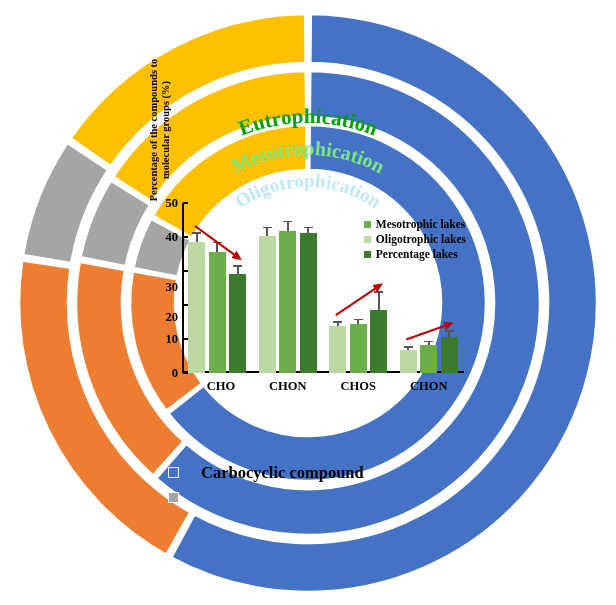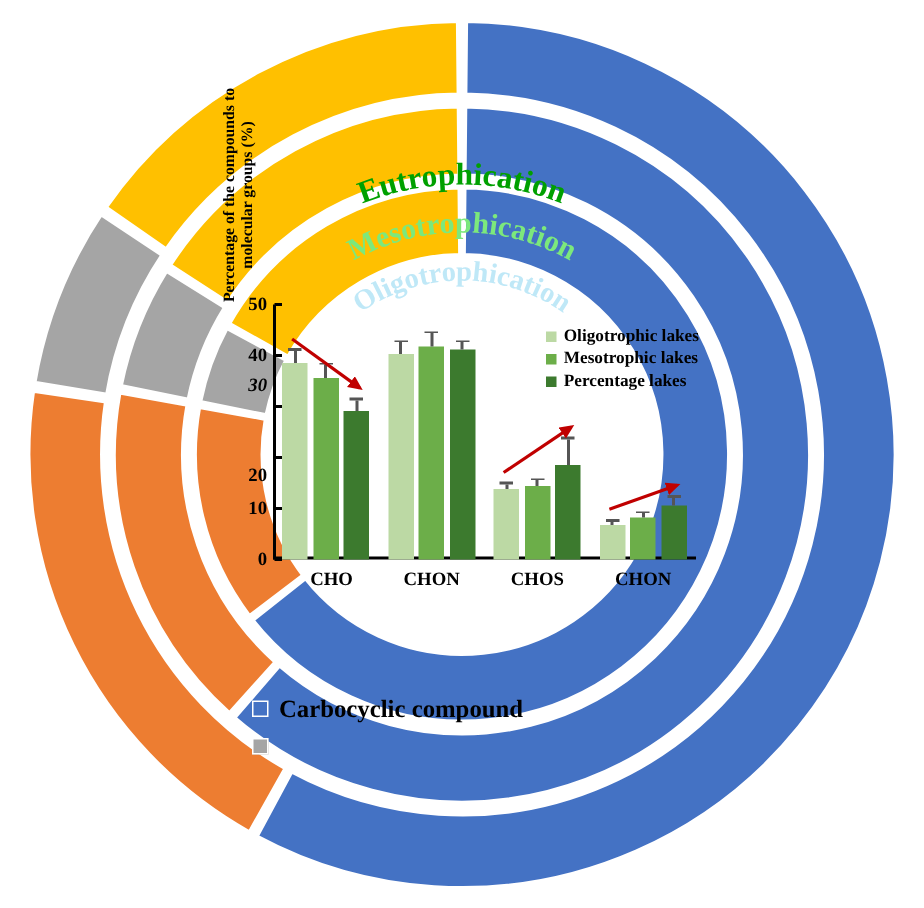--- a/index.html
+++ b/index.html
@@ -51,21 +51,21 @@
   }
   .cl-row{display:flex;align-items:center;gap:5px;white-space:nowrap;}
   .cl-sw{width:7px;height:7px;display:inline-block;}
 
   
   #legend{
     position:absolute;left:168px;top:460px;width:300px;
     font-size:16.5px;font-weight:bold;color:#000;
     font-family:"Liberation Serif",serif;
   }
-  .lg-row{display:flex;align-items:center;height:25px;gap:7px;}
+  .lg-row{display:flex;align-items:center;height:25px;gap:22px;}
   .lg-sw{
     width:11px;height:11px;flex:0 0 11px;
     border:1.3px solid #ffffff;box-sizing:border-box;
   }
 </style>
 </head>
 <body>
 
 <div id="stage">
 
@@ -107,21 +107,21 @@
     <div id="plot" style="position:absolute;left:30px;top:0;right:0;bottom:22px;">
       <div class="axis-line" style="left:0;top:0;width:1.6px;height:100%;"></div>
       <div class="axis-line" style="left:0;bottom:0;width:100%;height:1.8px;"></div>
       <div id="yticks">
           <div class="ytick" style="top: 170px;">0</div>
           <div class="ytickmark" style="top: 169.3px; left: 1px;"></div>
           <div class="ytick" style="top: 136px;">10</div>
           <div class="ytickmark" style="top: 135.3px; left: 1px;"></div>
           <div class="ytick" style="top: 102px; margin-top: 12px;">20</div>
           <div class="ytickmark" style="top: 101.3px; left: 1px;"></div>
-          <div class="ytick" style="top: 54px; font-style: italic;">30</div>
+          <div class="ytick" style="top: 84px;">30</div>
           <div class="ytickmark" style="top: 67.3px; left: 1px;"></div>
           <div class="ytick" style="top: 34px;">40</div>
           <div class="ytickmark" style="top: 33.3px; left: 1px;"></div>
           <div class="ytick" style="top: 0px;">50</div>
           <div class="ytickmark" style="top: -0.7px; left: 1px;"></div>
         </div>
       <div id="bars">
           <div class="bar" style="left: 6.25px; width: 17px; height: 130.9px; background: rgb(188, 217, 164);"></div>
           <div class="ebar" style="left: 13.95px; bottom: 130.9px; height: 8.16px;"></div>
           <div class="ecap" style="left: 10.25px; width: 9px; bottom: 139.06px; position: absolute;"></div>
@@ -171,26 +171,26 @@
         </svg>
     </div>
     <div id="xlabels">
         <div class="xlabel" style="left: 69px; top: 176px;">CHO</div>
         <div class="xlabel" style="left: 135.75px; top: 176px;">CHON</div>
         <div class="xlabel" style="left: 206.25px; top: 176px;">CHOS</div>
         <div class="xlabel" style="left: 276.75px; top: 176px;">CHON</div>
       </div>
     <div class="chart-legend" id="chart-legend">
         <div class="cl-row">
+          <span class="cl-sw" style="background: rgb(108, 174, 73);"></span>
+          <span>Mesotrophic lakes</span>
+        </div>
+        <div class="cl-row">
           <span class="cl-sw" style="background: rgb(188, 217, 164);"></span>
           <span>Oligotrophic lakes</span>
-        </div>
-        <div class="cl-row">
-          <span class="cl-sw" style="background: rgb(108, 174, 73);"></span>
-          <span>Mesotrophic lakes</span>
         </div>
         <div class="cl-row">
           <span class="cl-sw" style="background: rgb(60, 122, 46);"></span>
           <span>Percentage lakes</span>
         </div>
       </div>
   </div>
 
   <div id="legend">
       <div class="lg-row">

